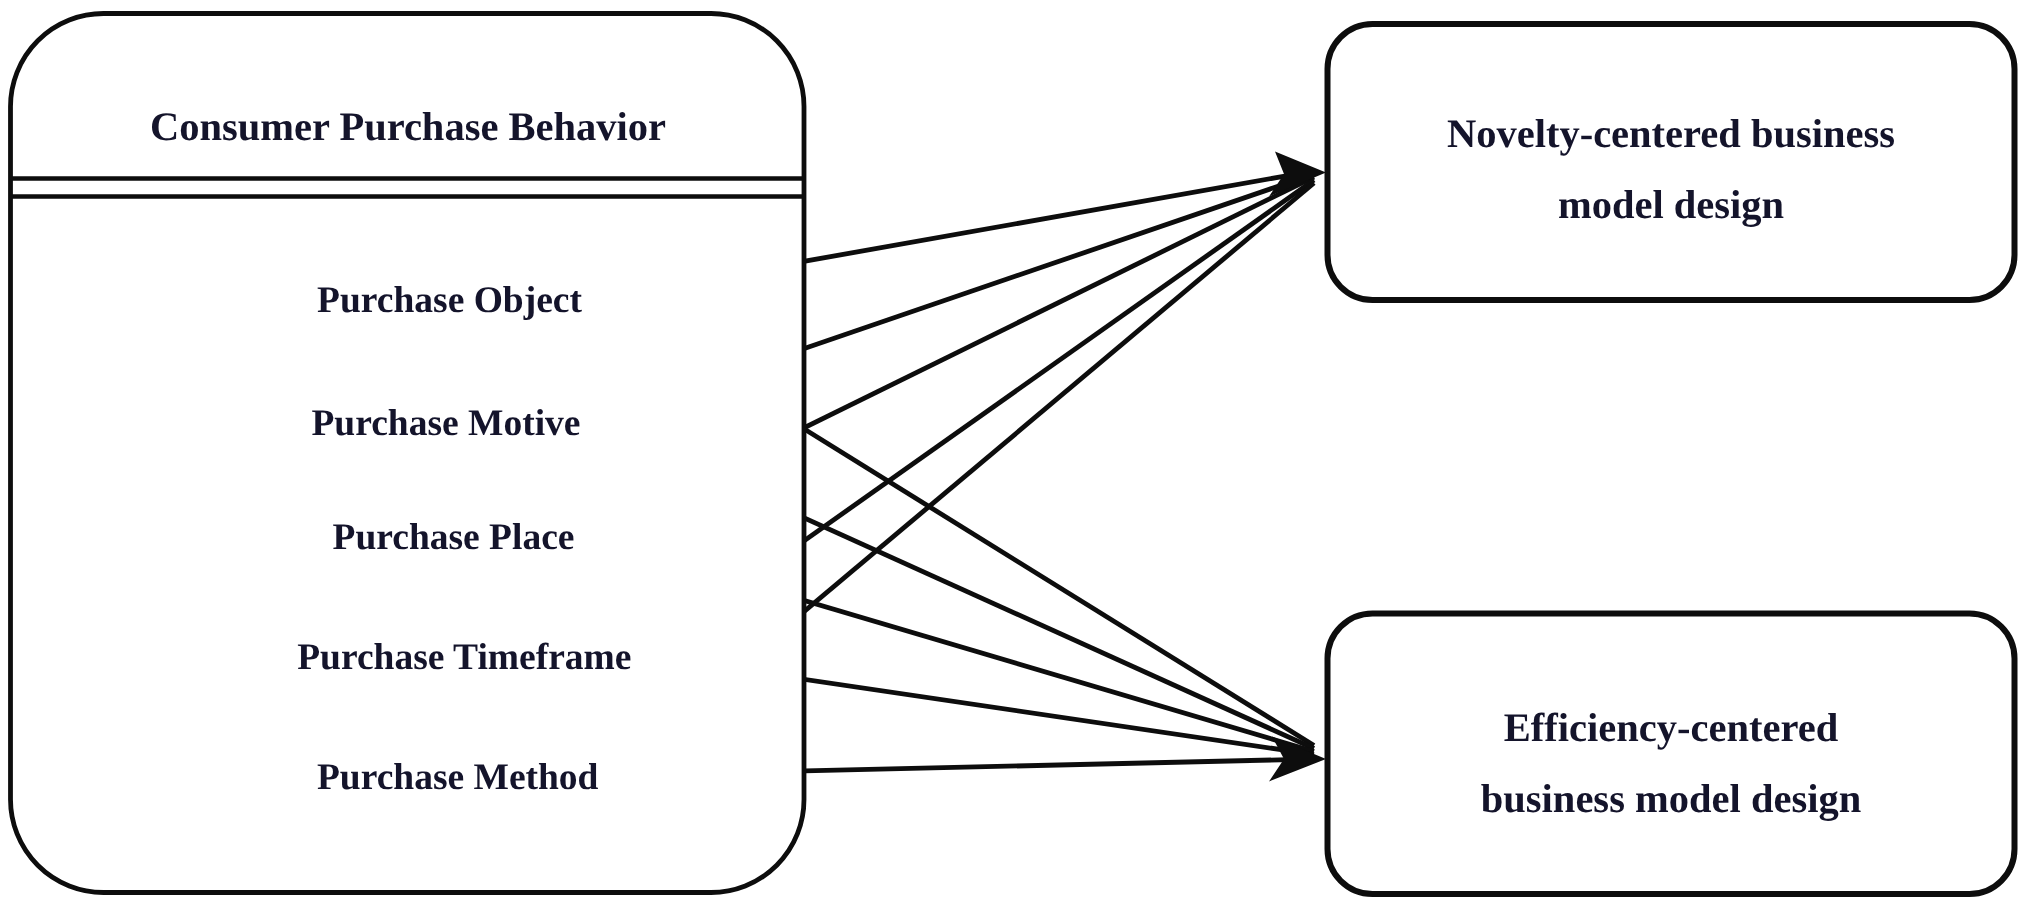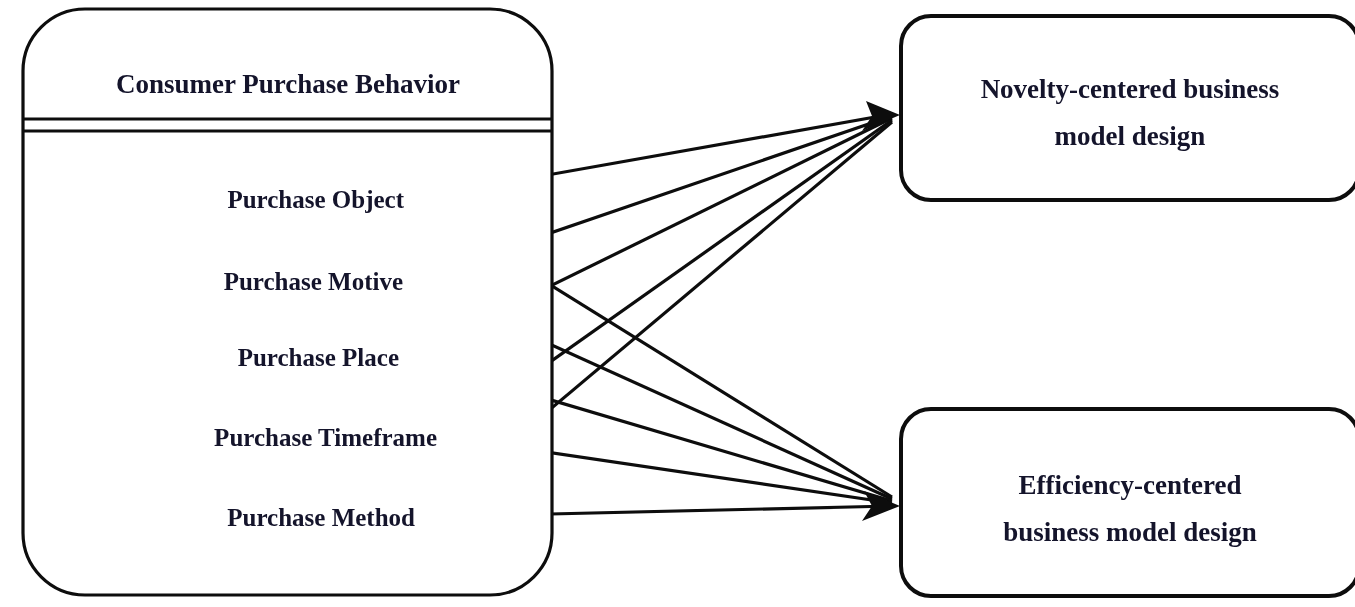--- a/index.html
+++ b/index.html
@@ -9,21 +9,21 @@
   }
   body {
     width: 1355px;
     height: 607px;
     position: relative;
     overflow: hidden;
     font-family: "Liberation Serif", "DejaVu Serif", serif;
   }
   #diagram-root {
     position: absolute;
-    left: 16px; top: 0;
+    left: 0; top: 0;
     width: 1151px;
     height: 607px;
   }
   svg#diagram-svg {
     position: absolute;
     left: 0; top: 0;
     width: 1355px;
     height: 607px;
   }
   .node-box {

